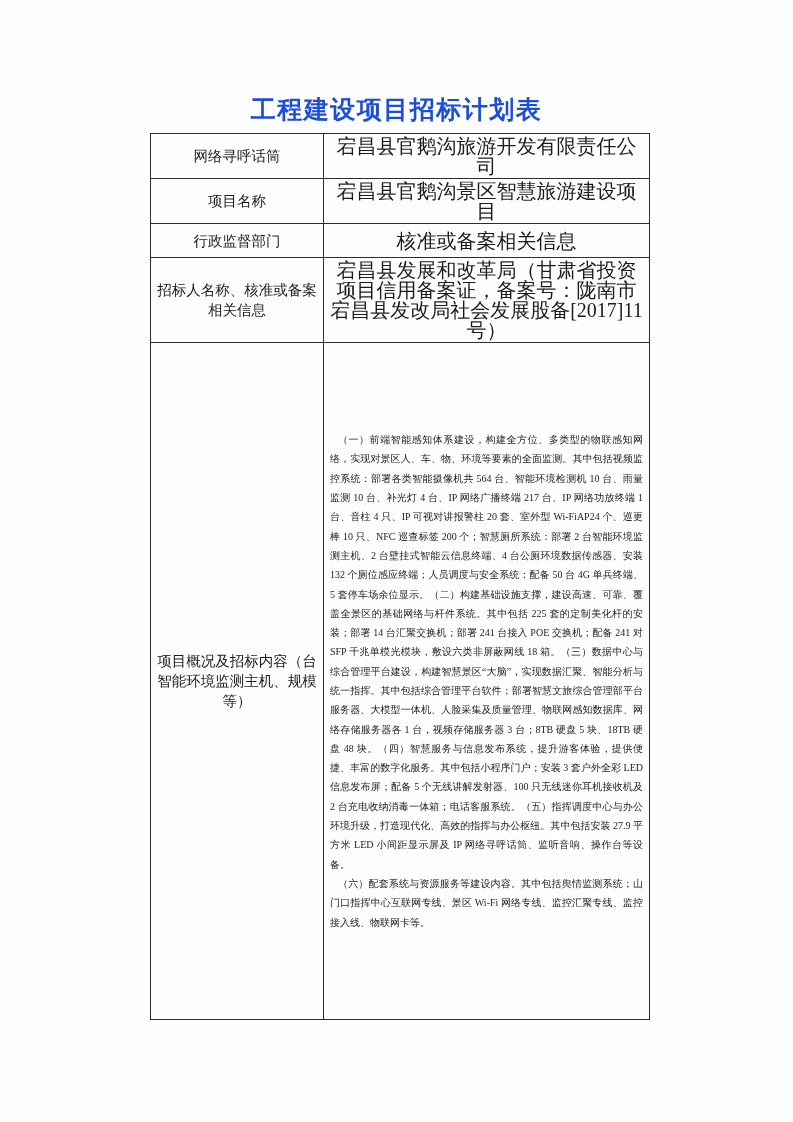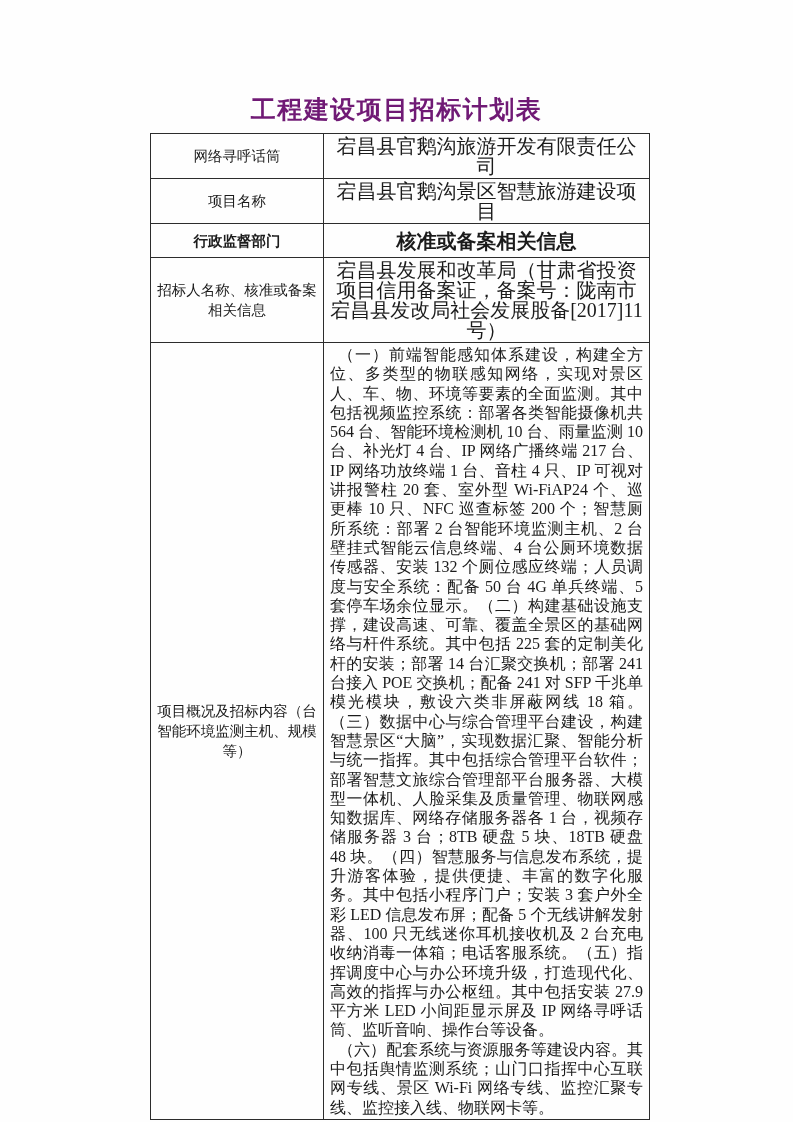--- a/index.html
+++ b/index.html
@@ -19,21 +19,21 @@
   }
   .doc-title {
     position: absolute;
     top: 93px;
     left: 0;
     width: 100%;
     text-align: center;
     font-size: 25px;
     font-weight: bold;
     letter-spacing: 1.5px;
-    color: #701a75;
+    color: #1d4ed8;
   }
   table.doc-table {
     position: absolute;
     left: 150px;
     top: 133px;
     width: 500px;
     border-collapse: collapse;
     table-layout: fixed;
   }
   table.doc-table td {
@@ -48,27 +48,27 @@
     line-height: 20px;
     padding: 3px 10px;
   }
   td.value-cell {
     text-align: center;
     font-size: 20px;
     line-height: 20px;
   }
   tr.row-1 td { height: 36px; }
   tr.row-2 td { height: 30px; }
-  tr.row-3 td { height: 29px; font-weight: bold; }
+  tr.row-3 td { height: 29px; }
   tr.row-4 td { height: 58px; }
   tr.row-5 td { height: 672px; }
   td.detail-cell {
     vertical-align: top;
     text-align: justify;
-    font-size: 16px;
+    font-size: 10px;
     line-height: 19.3px;
     padding: 6px 8px 6px 9px;
     margin-top: 48px;
   }
   td.detail-cell p {
     margin: 0;
     text-indent: 8px;
     word-break: break-word;
   }
 </style>

